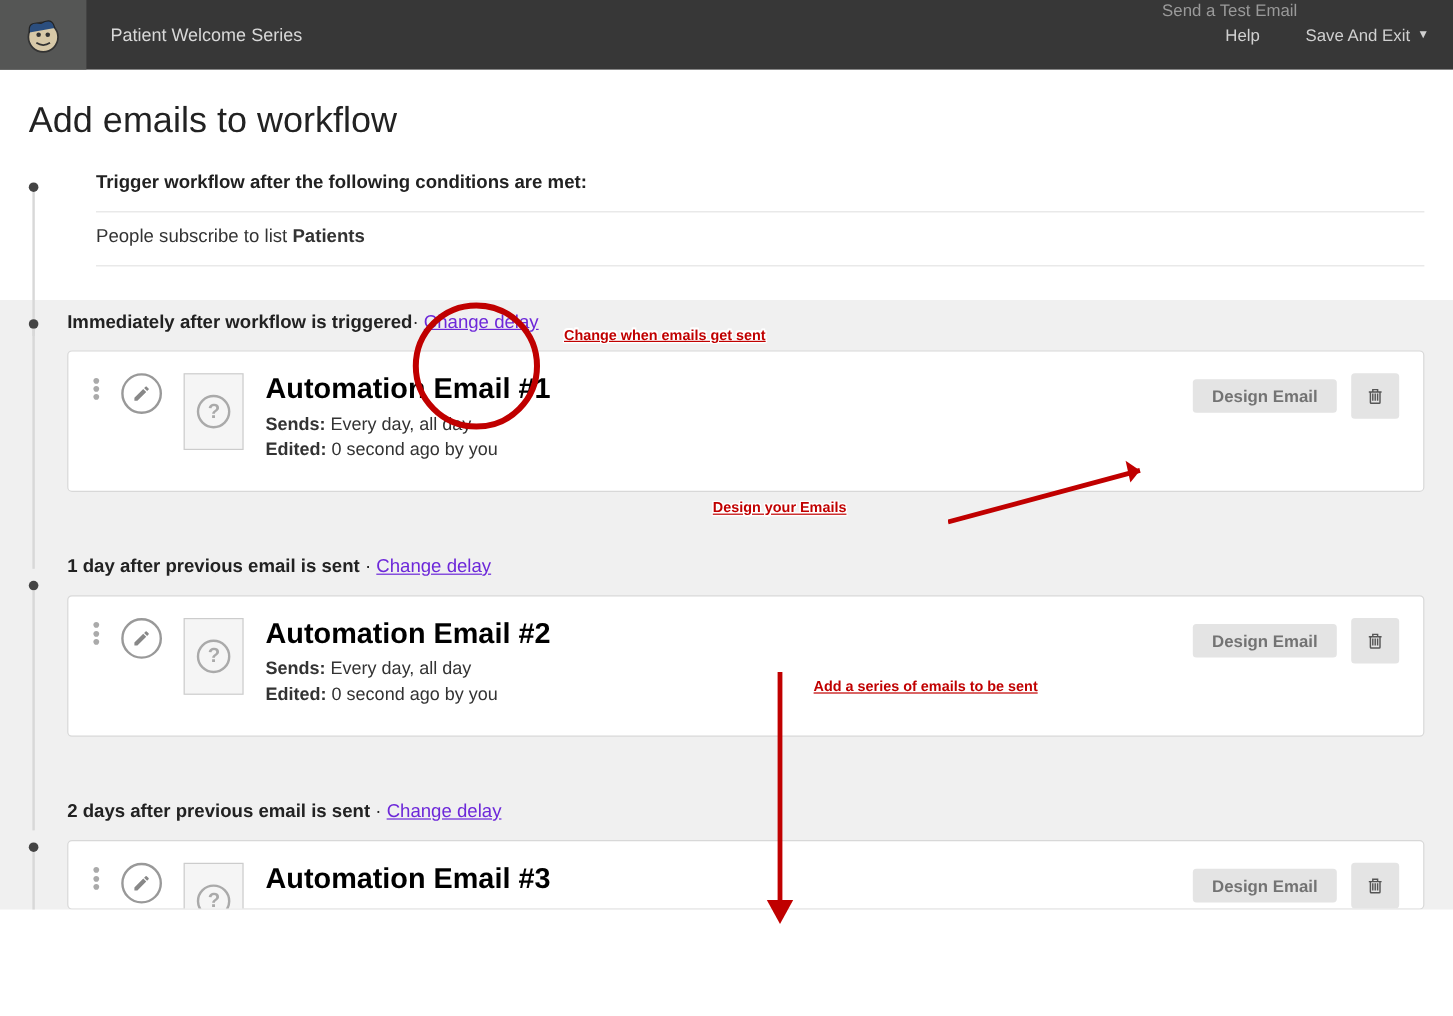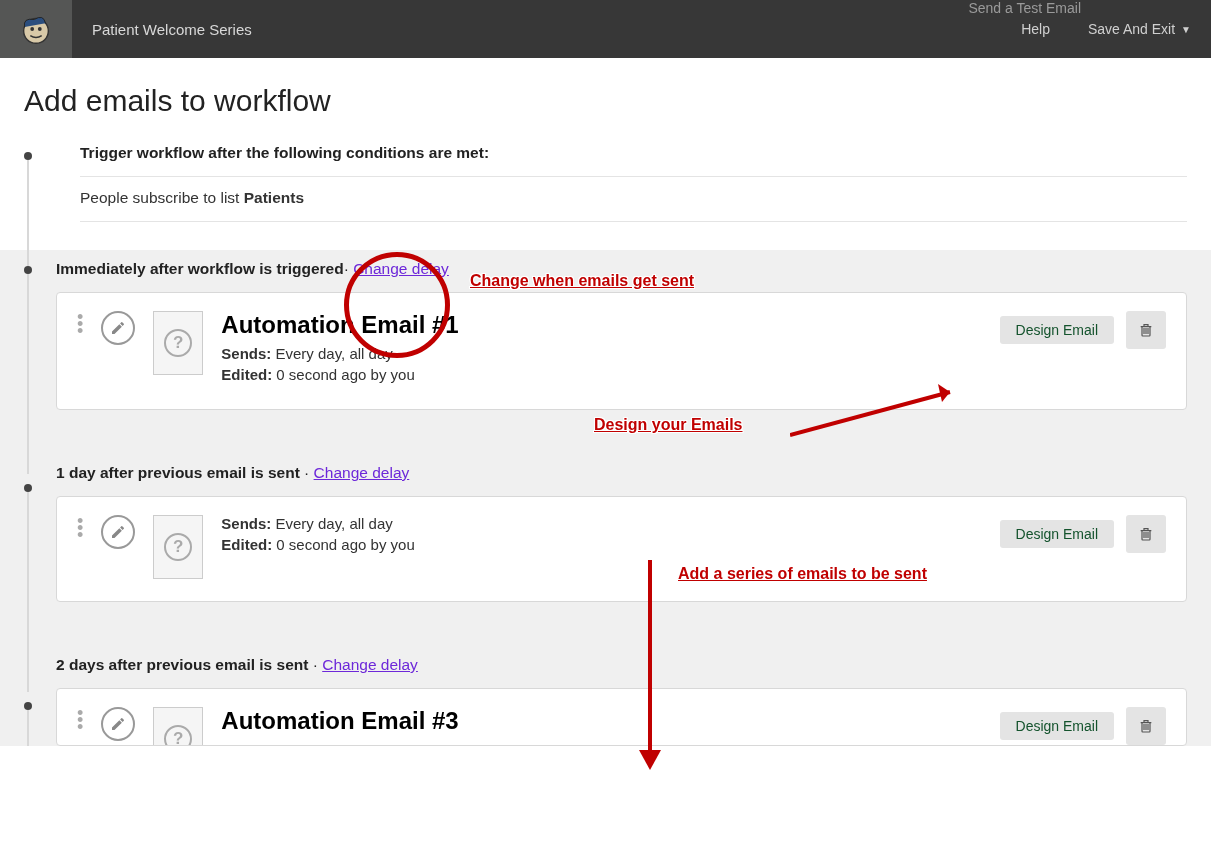--- a/index.html
+++ b/index.html
@@ -38,25 +38,25 @@
   .drag-dots div { margin-bottom: 3px; }
   .pencil-circle { width: 34px; height: 34px; border: 2px solid #999; border-radius: 50%; display: flex; align-items: center; justify-content: center; cursor: pointer; margin-top:0; }
   .pencil-circle svg { width: 16px; height: 16px; }
   .thumb { width: 50px; height: 64px; border: 1px solid #ccc; background: #f5f5f5; display: flex; align-items: center; justify-content: center; }
   .thumb-q { width: 28px; height: 28px; border: 2px solid #aaa; border-radius: 50%; display: flex; align-items: center; justify-content: center; color: #aaa; font-size: 17px; font-weight: bold; }
   .email-info { flex: 1; }
   .email-title { color: #000000; font-size: 24px; font-weight: 600; margin-bottom: 6px; }
   .meta { font-size: 15px; color: #333; margin-bottom: 4px; }
   .meta b { font-weight: 700; }
   .card-actions { display: flex; gap: 12px; align-items: center; }
-  .btn { background: #e4e4e4; border: none; padding: 6px 16px; font-size: 14px; font-weight: 400; color: #14532d; border-radius: 3px; cursor: pointer; }
+  .btn { background: #e4e4e4; border: none; padding: 6px 16px; font-size: 14px; font-weight: 700; color: #737373; border-radius: 3px; cursor: pointer; }
   .trash-btn { background: #e4e4e4; border: none; width: 40px; height: 38px; border-radius: 3px; cursor: pointer; display: flex; align-items: center; justify-content: center; }
   .trash-btn svg { width: 16px; height: 16px; }
   
-  .annot { position: absolute; color: #c00000; font-weight: 700; font-size: 16px; text-shadow: -1px 0 #fff, 1px 0 #fff, 0 -1px #fff, 0 1px #fff, -1px -1px #fff, 1px 1px #fff, -1px 1px #fff, 1px -1px #fff; pointer-events: none; z-index: 50; }
+  .annot { position: absolute; color: #c00000; font-weight: 700; font-size: 12px; text-shadow: -1px 0 #fff, 1px 0 #fff, 0 -1px #fff, 0 1px #fff, -1px -1px #fff, 1px 1px #fff, -1px 1px #fff, 1px -1px #fff; pointer-events: none; z-index: 50; }
   .annot u { text-decoration: underline; }
   .red-circle { position: absolute; border: 5px solid #c00000; border-radius: 50%; pointer-events: none; z-index: 50; }
   .red-arrow { position: absolute; pointer-events: none; z-index: 50; }
 </style>
 </head>
 <body>
 
 <div class="topbar">
   <div class="logo-box">
     <svg width="38" height="38" viewBox="0 0 40 40">
@@ -153,20 +153,21 @@
           </div>
         <div class="pencil-circle">
           <svg viewBox="0 0 24 24">
               <path d="M3 17.25V21h3.75L17.81 9.94l-3.75-3.75L3 17.25zM20.71 7.04a1 1 0 0 0 0-1.41l-2.34-2.34a1 1 0 0 0-1.41 0l-1.83 1.83 3.75 3.75 1.83-1.83z" fill="#888"></path>
             </svg>
         </div>
         <div class="thumb">
             <div class="thumb-q">?</div>
           </div>
         <div class="email-info">
+          <div class="email-title">Automation Email #2</div>
           <div class="meta"><b>Sends:</b> <span>Every day, all day</span></div>
           <div class="meta"><b>Edited:</b> <span>0 second ago by you</span></div>
         </div>
         <div class="card-actions">
           <button class="btn">Design Email</button>
           <button class="trash-btn">
             <svg viewBox="0 0 24 24">
                 <path d="M6 7h12v13a1 1 0 0 1-1 1H7a1 1 0 0 1-1-1V7zm3 2v9m3-9v9m3-9v9M4 7h16M9 4h6v3H9z" fill="none" stroke="#555" stroke-width="1.8"></path>
               </svg>
           </button>

